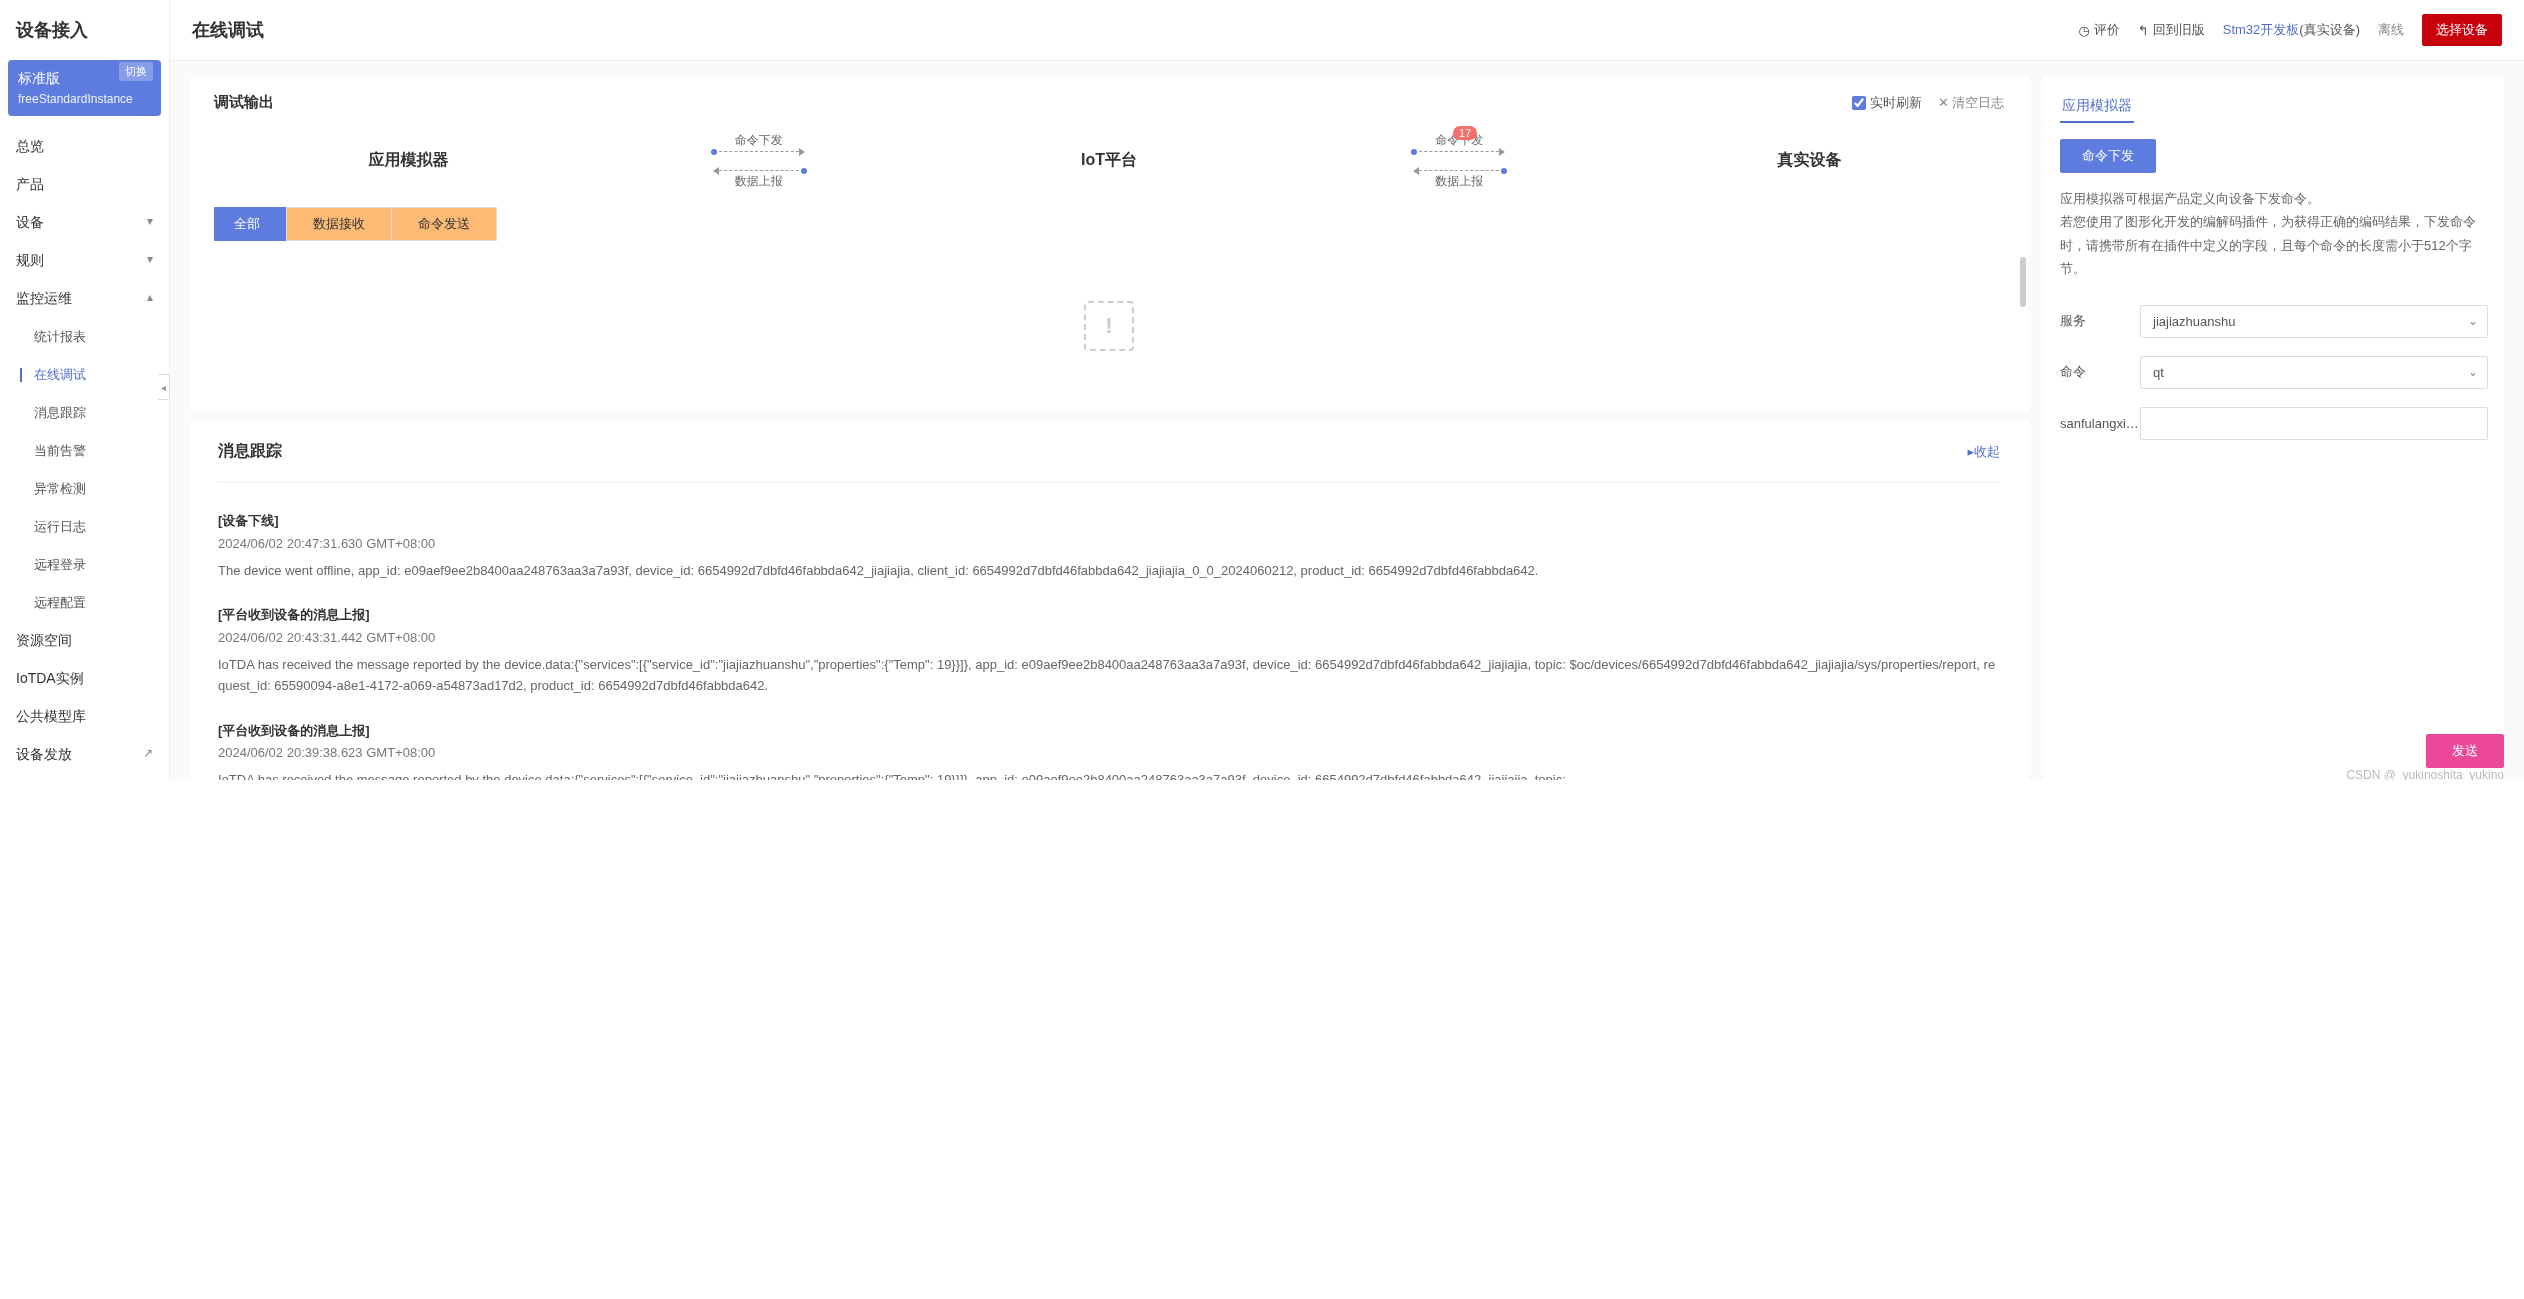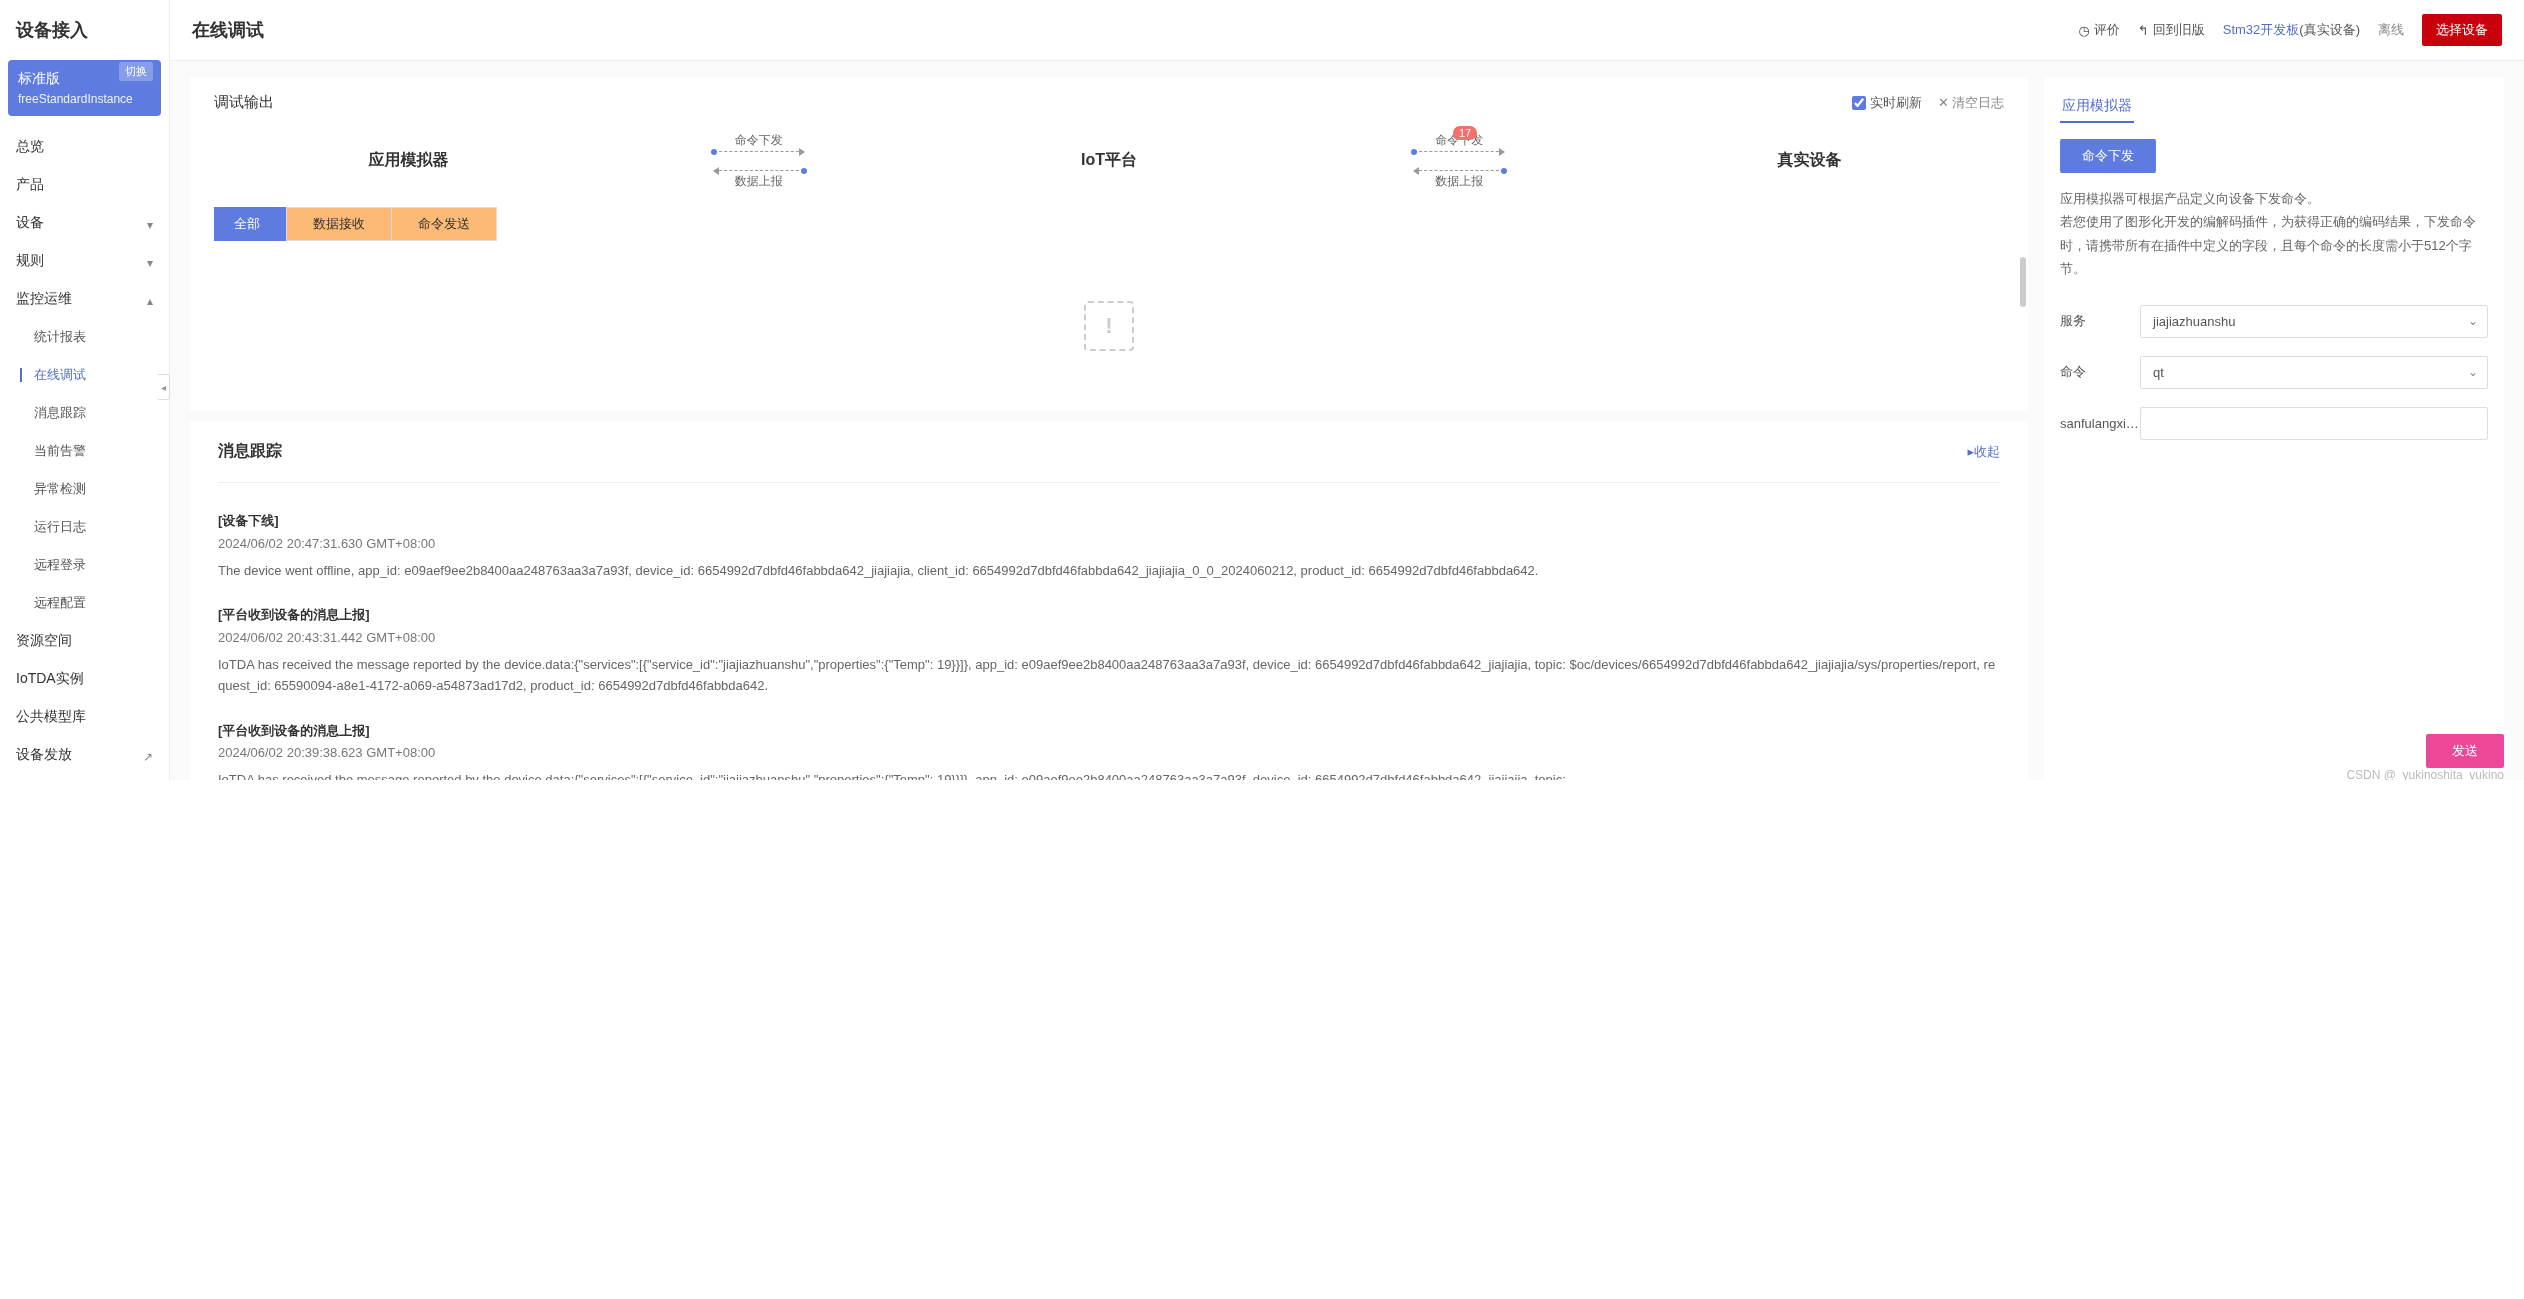--- a/index.html
+++ b/index.html
@@ -7,21 +7,21 @@
     .app { display: flex; height: 780px; }
     
     
     .sidebar { width: 170px; background: #fff; border-right: 1px solid #eee; display: flex; flex-direction: column; position: relative; }
     .sidebar-title { padding: 18px 16px; font-size: 18px; font-weight: 600; }
     .instance-card { margin: 0 8px 12px; background: #5e7ce0; color: #fff; border-radius: 4px; padding: 10px 10px; position: relative; }
     .instance-name { font-size: 14px; font-weight: 500; }
     .instance-id { font-size: 12px; opacity: 0.9; margin-top: 4px; }
     .switch-btn { position: absolute; right: 8px; top: 2px; background: rgba(255,255,255,0.25); color:#fff; border: none; font-size: 11px; padding: 2px 6px; border-radius: 2px; cursor:pointer; }
     .nav { flex: 1; overflow-y: auto; }
-    .nav-item { display: flex; align-items: flex-end; justify-content: space-between; padding: 10px 16px; color: #333; cursor: pointer; font-size: 14px; }
+    .nav-item { display: flex; align-items: flex-start; justify-content: space-between; padding: 10px 16px; color: #333; cursor: pointer; font-size: 14px; }
     .nav-sub { padding-left: 34px; font-size: 13px; color: #555; }
     .nav-sub.active { color: #526ecc; position: relative; }
     .nav-sub.active::before { content:''; position:absolute; left:20px; top:50%; transform:translateY(-50%); width:2px; height:14px; background:#526ecc; }
     .chevron { font-size: 12px; color: #888; }
     .ext-icon { font-size: 12px; color: #888; }
     .collapse-handle { position:absolute; right:-1px; top:48%; width:12px; height:26px; border:1px solid #ddd; border-left:none; background:#fff; border-radius:0 3px 3px 0; display:flex; align-items:center; justify-content:center; font-size:10px; color:#999; cursor:pointer;}
     
     
     .main { flex: 1; display: flex; flex-direction: column; background: #fafafa; position: relative;}
     .topbar { display: flex; align-items: center; justify-content: space-between; padding: 14px 22px; background: #fff; border-bottom: 1px solid #eee; }
@@ -31,21 +31,21 @@
     .tb-device { color: #526ecc; }
     .tb-device .gray { color: #555; }
     .tb-offline { color: #888; }
     .tb-select { background: #c7000b; color: #fff; padding: 7px 14px; border: none; border-radius: 2px; cursor: pointer; font-size:13px;}
     
     .content { display: flex; flex: 1; padding: 16px 20px 0; gap: 16px; overflow: hidden; }
     .left-pane { flex: 1; background: #fff; display: flex; flex-direction: column; min-width:0;}
     .right-pane { width: 460px; background: #fff; display: flex; flex-direction: column; }
     
     .pane-header { display: flex; align-items: center; justify-content: space-between; padding: 16px 24px 8px; }
-    .pane-title { font-size: 15px; font-weight: 400; }
+    .pane-title { font-size: 15px; font-weight: 700; }
     .header-actions { display: flex; align-items: center; gap: 16px; font-size: 13px; color: #555; }
     .checkbox { width: 14px; height: 14px; accent-color: #5e7ce0; }
     .clear-link { color: #888; cursor:pointer; display:flex;align-items:center;gap:3px;}
     
     .diagram { display:flex; align-items:center; justify-content:space-around; padding: 10px 24px 16px; position:relative;}
     .diag-box { flex:1; text-align:center; font-size:16px; font-weight:600; padding: 20px 0;}
     .diag-arrows { flex:0.8; display:flex; flex-direction:column; gap:18px; align-items:center; position:relative;}
     .arrow-row { display:flex; flex-direction:column; align-items:center; gap:2px; width:100%;}
     .arrow-label { font-size:12px; color:#666;}
     .arrow-line { width:90px; height:1px; border-top:1px dashed #999; position:relative;}

